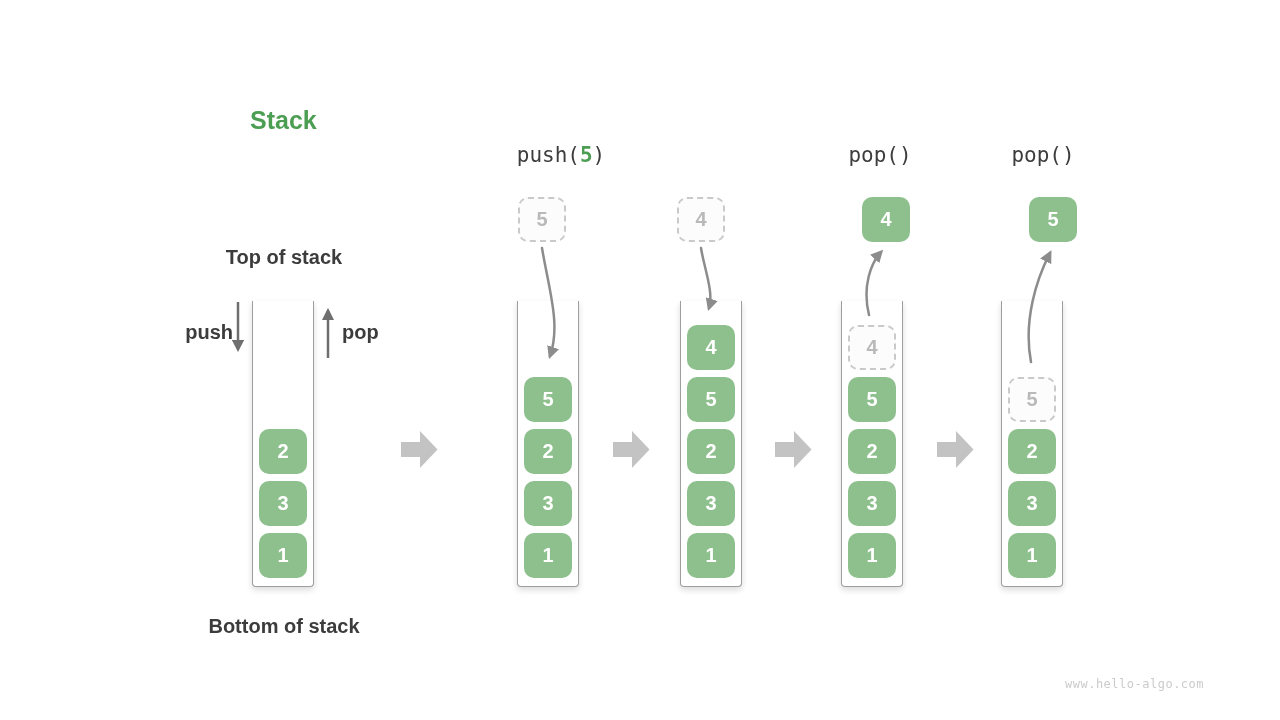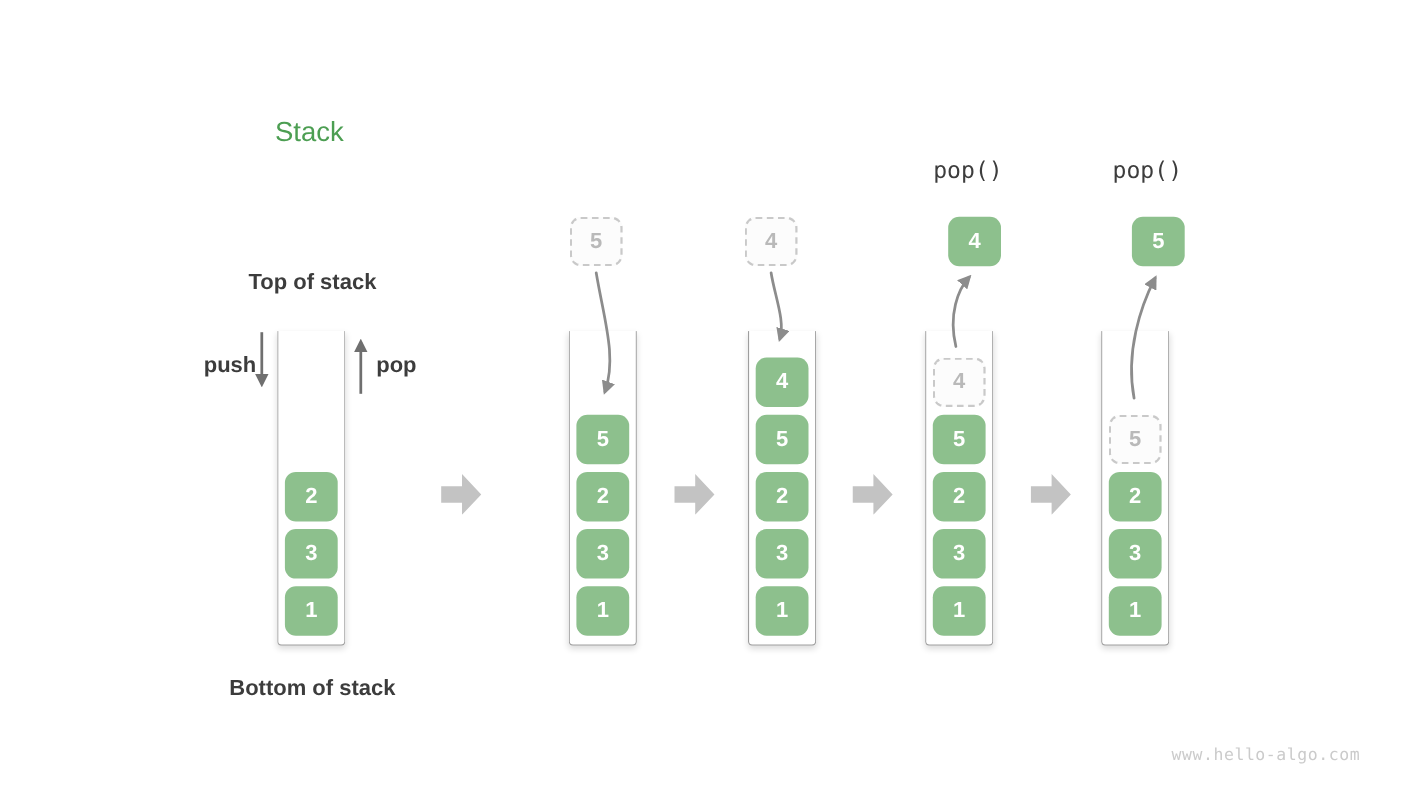--- a/index.html
+++ b/index.html
@@ -4,21 +4,21 @@
 <style>
   html, body { margin: 0; padding: 0; background: #ffffff; }
   .canvas {
     position: relative; width: 1280px; height: 720px;
     background: #ffffff; overflow: hidden;
     font-family: "Liberation Sans", sans-serif;
   }
 
   .title {
     position: absolute; left: 250px; top: 106px;
-    font-size: 25px; font-weight: normal; color: var(--title-green);
+    font-size: 25px; font-weight: bold; color: var(--title-green);
   }
 
   .lbl {
     position: absolute; font-size: 20px; font-weight: bold;
     color: var(--text-dark); white-space: nowrap;
   }
   .lbl-top    { left: 164px; top: 246px; width: 240px; text-align: center; }
   .lbl-bottom { left: 164px; top: 615px; width: 240px; text-align: center; }
   .lbl-push   { left: 131px; top: 321px; width: 102px; text-align: right; }
   .lbl-pop    { left: 342px; top: 321px; text-align: center; }
@@ -66,35 +66,36 @@
 
   .overlay { position: absolute; left: 0; top: 0; pointer-events: none; }
   .arrow-curved  { stroke: var(--curved-arrow);  stroke-width: 2.5; fill: none; stroke-linecap: round; }
   .arrow-straight{ stroke: var(--straight-arrow); stroke-width: 2.5; fill: none; stroke-linecap: butt; }
   .mhead-curved  { fill: var(--curved-arrow); }
   .mhead-straight{ fill: var(--straight-arrow); }
 
   .watermark {
     position: absolute; left: 1065px; top: 677px;
     font-family: "DejaVu Sans Mono", monospace;
-    font-size: 15px; letter-spacing: 0.5px; color: var(--watermark-gray);
+    font-size: 12px; letter-spacing: 0.5px; color: var(--watermark-gray);
   }
 </style>
 </head>
 <body>
 
 <div class="canvas">
 
   <div class="title">Stack</div>
 
   <div class="lbl lbl-top">Top of stack</div>
   <div class="lbl lbl-bottom">Bottom of stack</div>
   <div class="lbl lbl-push">push</div>
   <div class="lbl lbl-pop">pop</div>
 
+  <div class="op op1"><span>push(</span><span class="arg">5</span><span>)</span></div>
   <div class="op op3"><span>pop(</span><span class="arg"></span><span>)</span></div>
   <div class="op op4"><span>pop(</span><span class="arg"></span><span>)</span></div>
 
   <div class="ghost float fl-ghost5">5</div>
   <div class="ghost float fl-ghost4">4</div>
   <div class="block float fl-pop4">4</div>
   <div class="block float fl-pop5">5</div>
 
   <div class="tube tube1">
     <div class="block">2</div>

